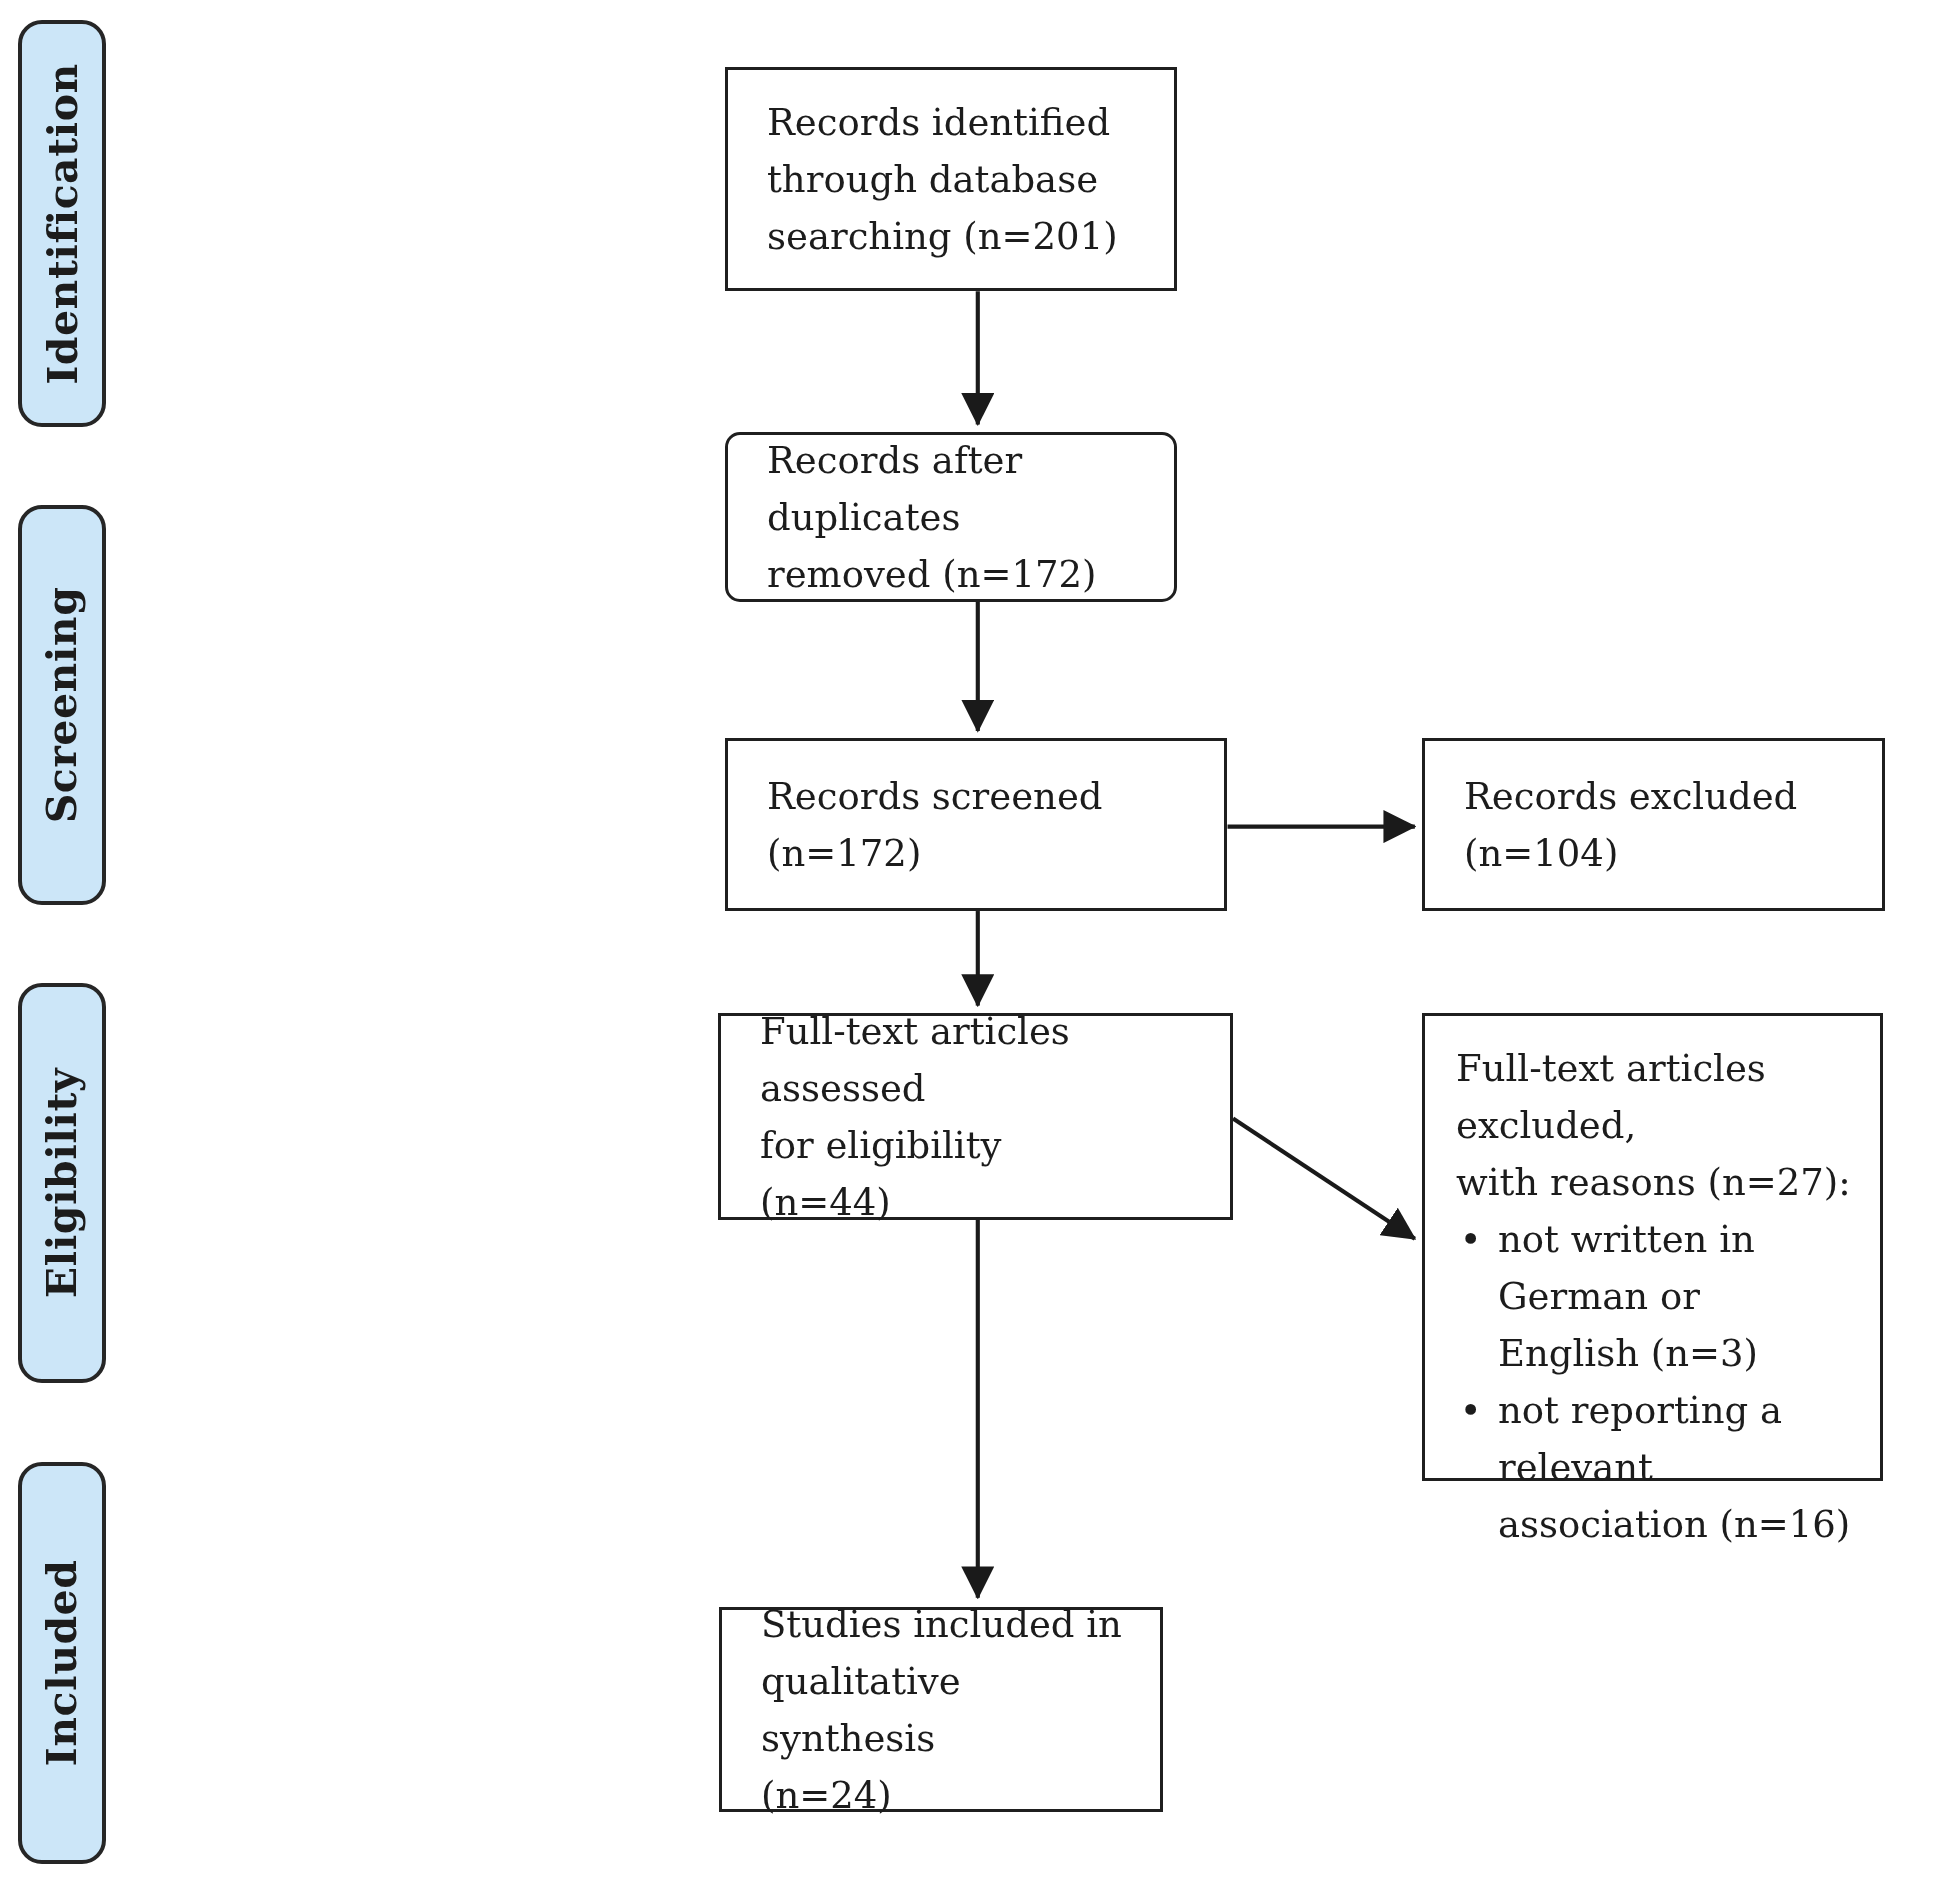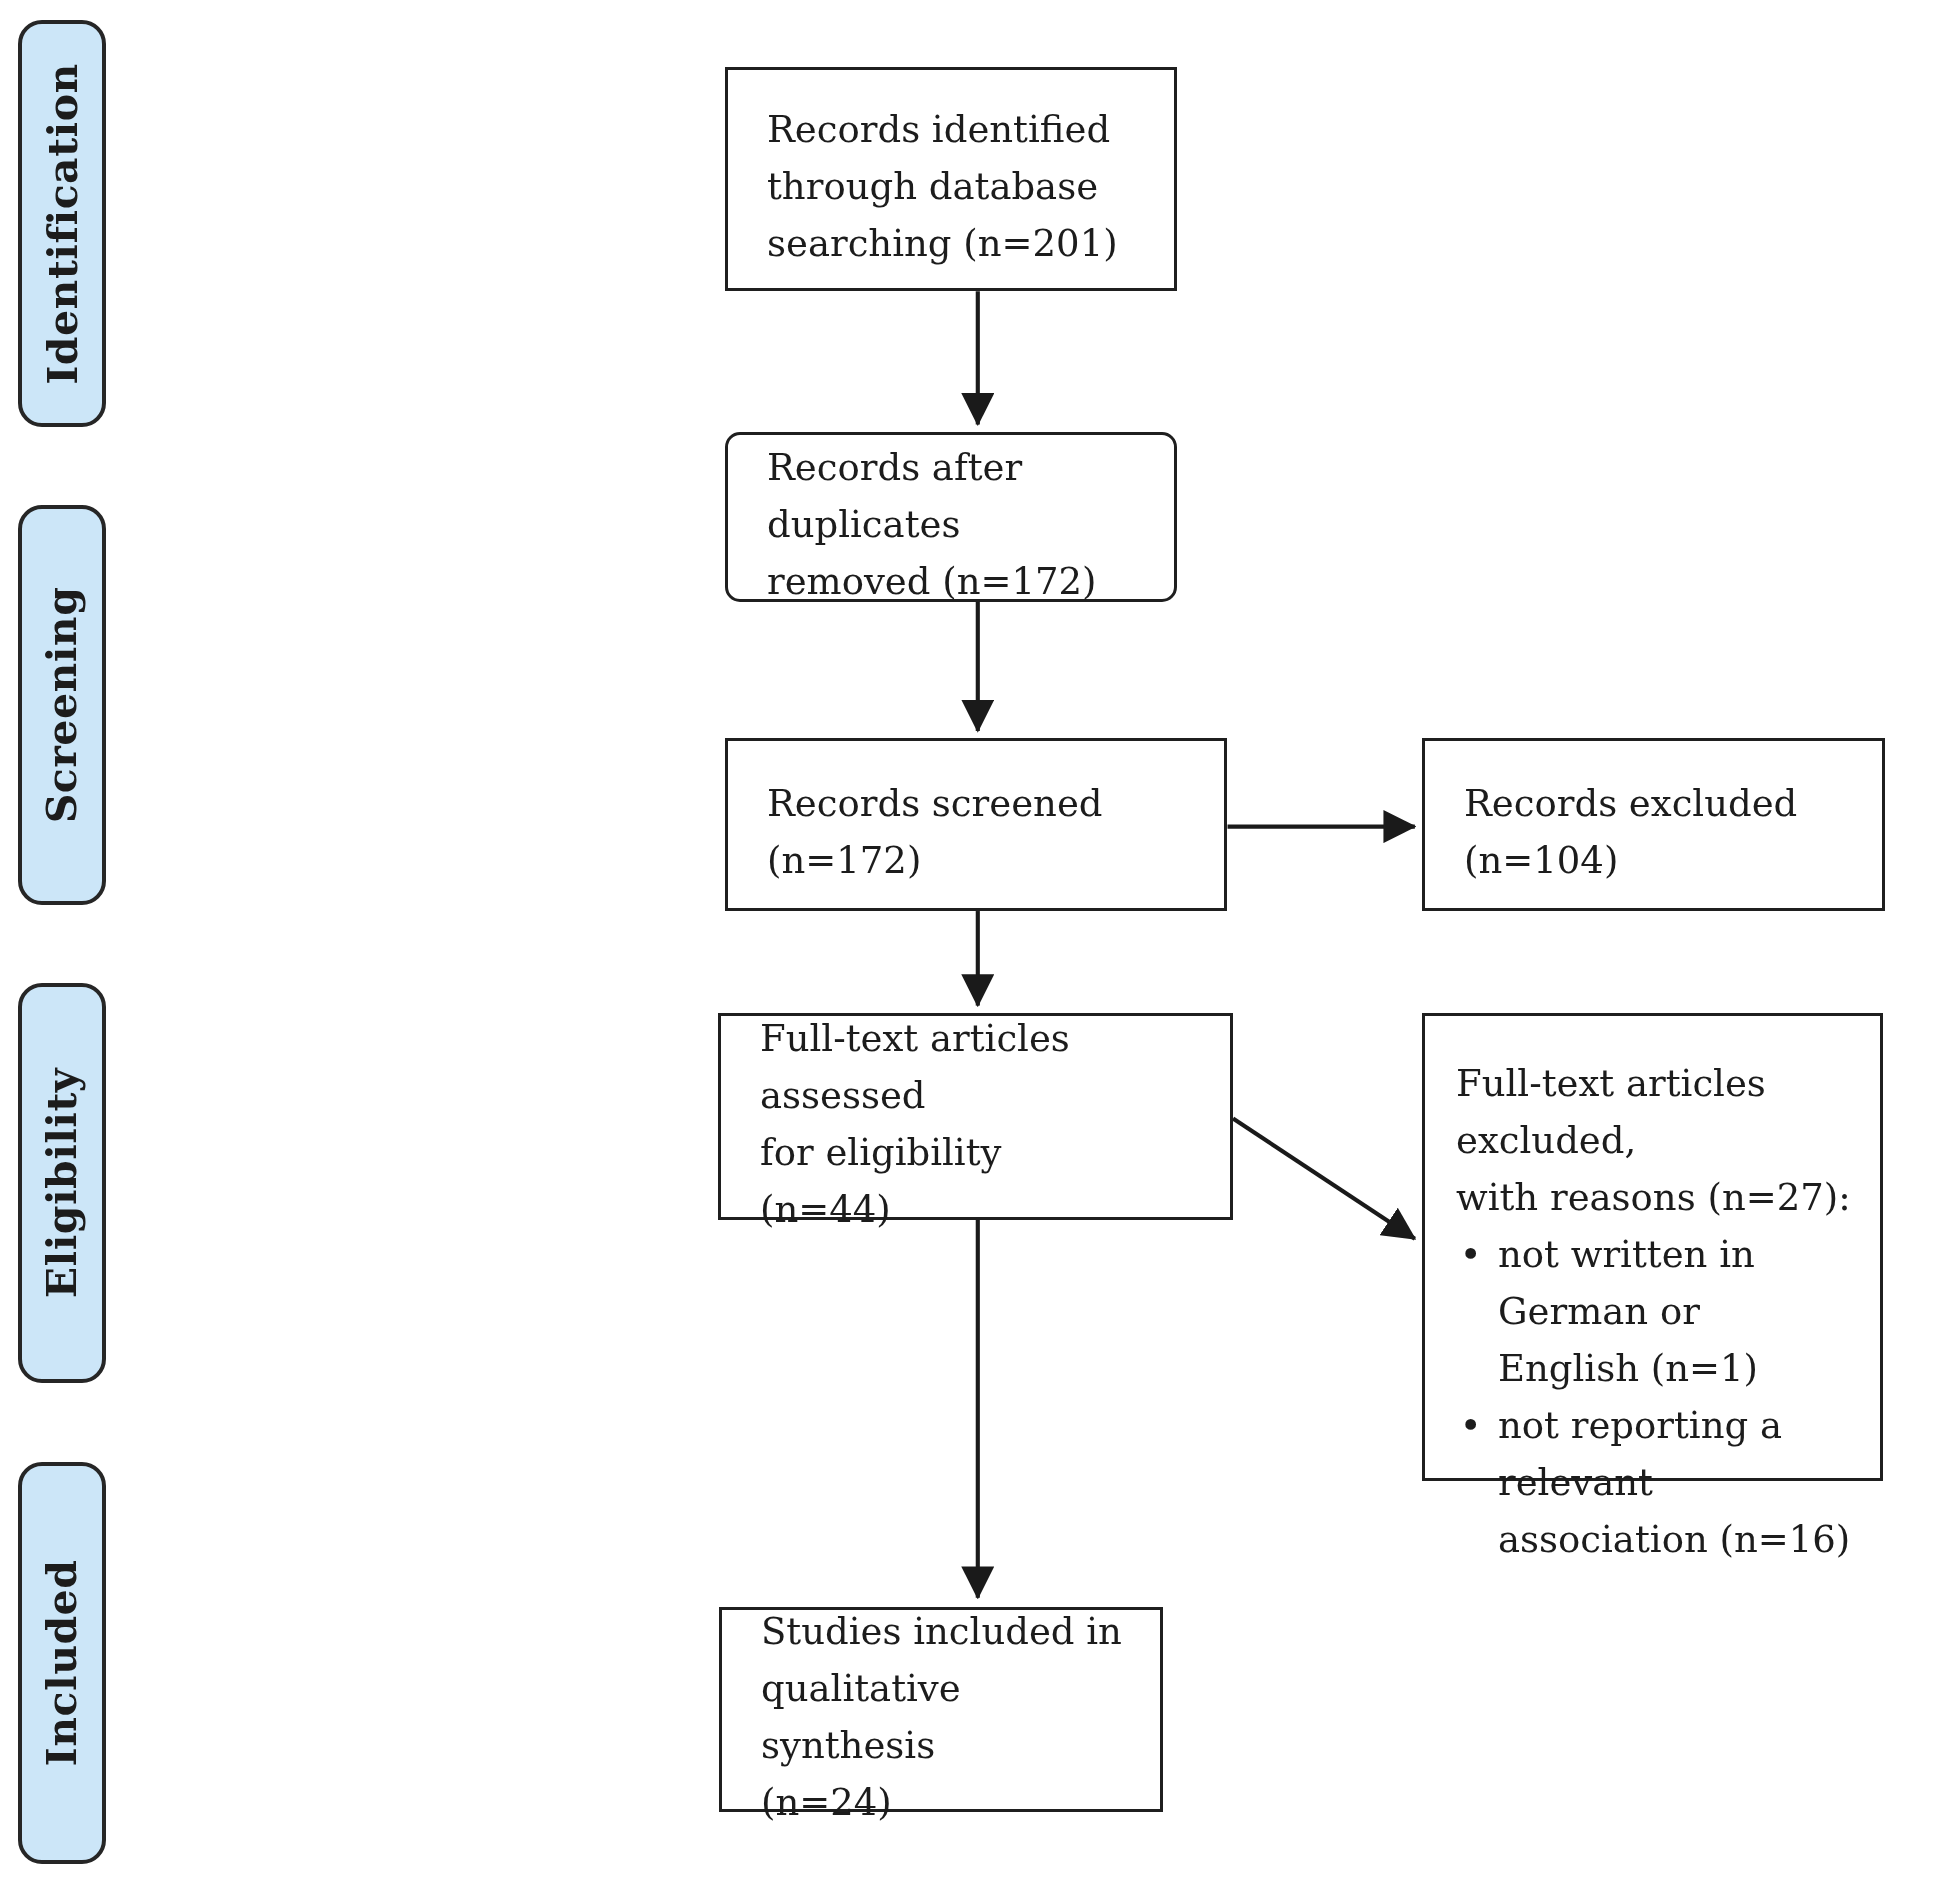--- a/index.html
+++ b/index.html
@@ -42,21 +42,21 @@
 
   
   .box{
     position:absolute;
     background:#ffffff;
     border:3.7px solid var(--box-border);
     display:flex;flex-direction:column;justify-content:center;
     padding:9.2px 22px 9.2px 39px;
     font-size:37px;line-height:57px;
   }
-  .txt{white-space:pre-line;margin-top:15px;}
+  .txt{white-space:pre-line;}
 
   #box-identified{left:725px;top:67px;width:452px;height:224px;}
   #box-duplicates{left:725px;top:432px;width:452px;height:170px;border-radius:15px;}
   #box-screened{left:725px;top:738px;width:502px;height:173px;}
   #box-excluded{left:1422px;top:738px;width:463px;height:173px;}
   #box-ft-assessed{left:718px;top:1013px;width:515px;height:207px;}
   #box-included{left:719px;top:1607px;width:444px;height:205px;}
 
   #box-ft-excluded{
     left:1422px;top:1013px;width:461px;height:468px;
@@ -135,21 +135,21 @@
     <div class="txt">Full-text articles assessed
 for eligibility
 (n=44)</div>
   </div>
 
   <div class="box" id="box-ft-excluded">
     <div class="txt">Full-text articles excluded,
 with reasons (n=27):</div>
     <ul>
       <li>not written in German or
-English (n=1)</li>
+English (n=3)</li>
       <li>not reporting a relevant
 association (n=16)</li>
     </ul>
   </div>
 
   <div class="box" id="box-included">
     <div class="txt">Studies included in
 qualitative synthesis
 (n=24)</div>
   </div>

